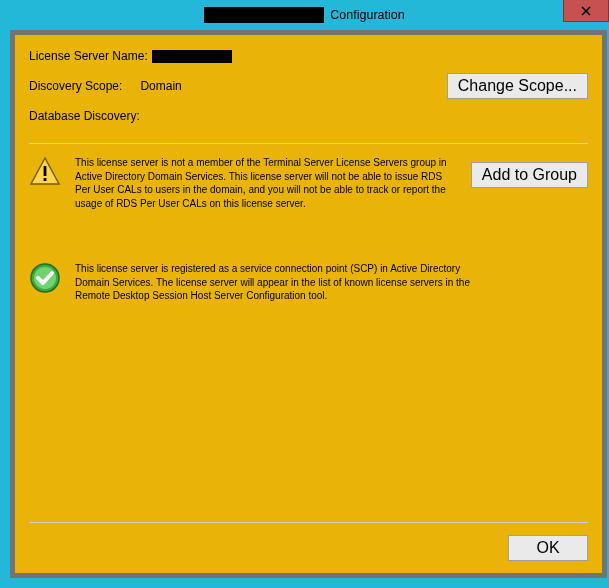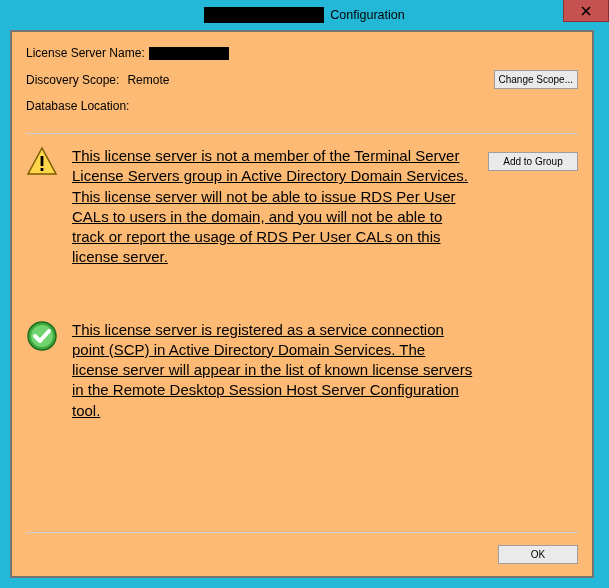--- a/index.html
+++ b/index.html
@@ -49,41 +49,41 @@
     display: flex;
     align-items: center;
     justify-content: center;
     color: #000;
     font-weight: bold;
     font-size: 14px;
     cursor: default;
   }
   .dialog-body {
     flex: 1;
-    margin: 0 15px 10px 10px;
-    background: #fdba74;
-    border: 2px solid #737373;
+    margin: 0 2px 10px 10px;
+    background: #eab308;
+    border: 5px solid #737373;
     display: flex;
     flex-direction: column;
     padding: 14px 14px 12px 14px;
   }
   .info-row {
     margin-bottom: 10px;
     display: flex;
     align-items: center;
     gap: 4px;
     color: #000;
   }
   .info-row.spaced {
     justify-content: space-between;
   }
   .label-pair {
     display: flex;
     align-items: center;
-    gap: 8px;
+    gap: 18px;
   }
   .divider {
     border: none;
     border-top: 1px solid #cfcfcf;
     margin: 10px 0 12px 0;
   }
   .status-block {
     display: flex;
     align-items: flex-start;
     gap: 14px;
@@ -93,34 +93,33 @@
     margin-top: 85px;
   }
   .status-icon {
     width: 32px; height: 32px;
     flex-shrink: 0;
   }
   .status-text {
     flex: 1;
     color: #000;
     line-height: 1.35;
-    font-size: 15px;
-    text-decoration: underline;
+    font-size: 10px;
   }
   .status-action {
     flex-shrink: 0;
     align-self: flex-start;
     margin-top: 6px;
   }
   .win-btn {
     background: #eaeaea;
     border: 1px solid #9e9e9e;
     color: #000;
-    font-size: 10px;
-    padding: 3px 4px;
+    font-size: 16px;
+    padding: 3px 10px;
     min-width: 76px;
     cursor: default;
     font-family: inherit;
   }
   .spacer { flex: 1; }
   .footer {
     display: flex;
     justify-content: flex-end;
     gap: 24px;
     padding-top: 8px;
@@ -150,27 +149,27 @@
   <div class="dialog-body">
 
     <div class="info-row">
       <span>License Server Name:</span>
       <span class="redact-bar" style="width:80px;height:13px"></span>
     </div>
 
     <div class="info-row spaced">
       <div class="label-pair">
         <span>Discovery Scope:</span>
-        <span>Remote</span>
+        <span>Domain</span>
       </div>
       <button class="win-btn">Change Scope...</button>
     </div>
 
     <div class="info-row">
-      <span>Database Location:</span>
+      <span>Database Discovery:</span>
     </div>
 
     <hr class="divider">
 
     <div class="status-block">
       <span class="status-icon">
         <svg width="32" height="32" viewBox="0 0 32 32">
           <polygon points="16,2 30,28 2,28" fill="#ffd54a" stroke="#7a5b00" stroke-width="1.5"></polygon>
           <rect x="14.6" y="10" width="2.8" height="10" fill="#000"></rect>
           <rect x="14.6" y="22" width="2.8" height="3" fill="#000"></rect>

